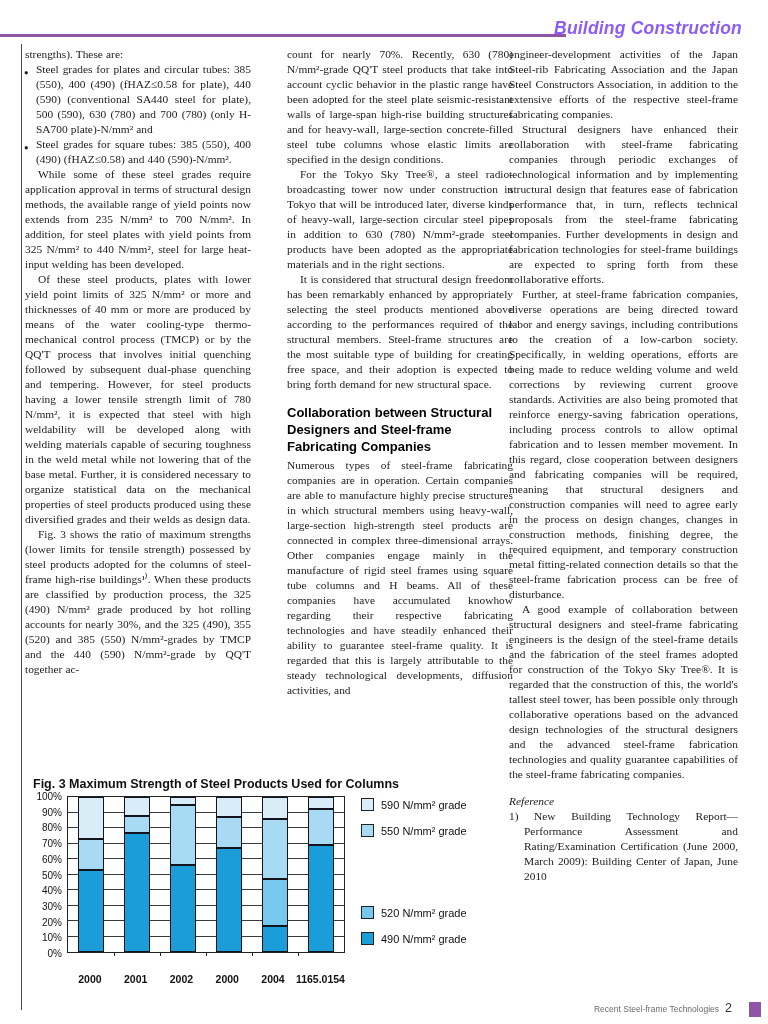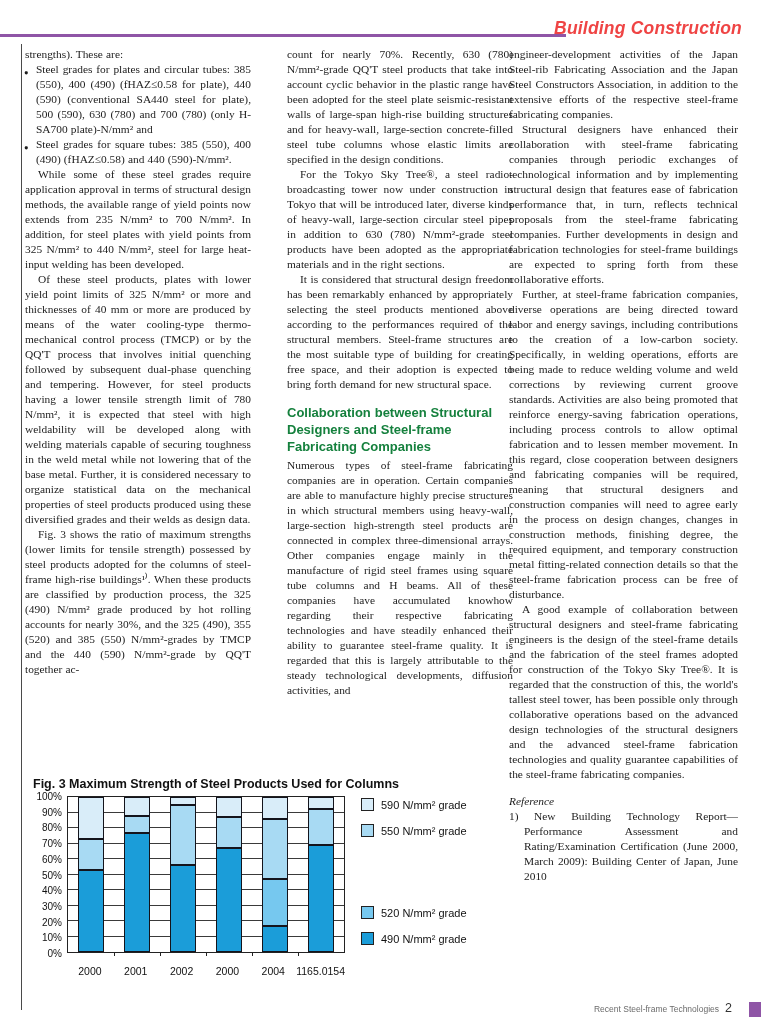--- a/index.html
+++ b/index.html
@@ -3,55 +3,55 @@
 <meta charset="utf-8">
 <style>
   html,body{margin:0;padding:0;}
   body{width:768px;height:1024px;background:#ffffff;position:relative;overflow:hidden;
        font-family:"Liberation Serif", serif;}
   .page{position:absolute;inset:0;background:#fff;}
 
   
   .header-rule{position:absolute;top:34px;left:0;width:566px;height:3px;background:#8F55A6;}
   .header-title{position:absolute;top:18px;right:26px;font-family:"Liberation Sans",sans-serif;
-    font-style:italic;font-weight:bold;font-size:17.5px;color:#ef4444;letter-spacing:.2px;}
+    font-style:italic;font-weight:bold;font-size:17.5px;color:#8b5cf6;letter-spacing:.2px;}
 
   .left-rule{position:absolute;left:21px;top:44px;height:966px;width:1px;background:#4a4a4a;}
 
   
   .col{position:absolute;top:47px;font-size:11.4px;line-height:15px;color:#1c1c1c;
        text-align:justify;word-spacing:.3px;}
   .col-left{left:25px;width:226px;}
   .col-mid{left:287px;width:226px;}
   .col-right{left:509px;width:229px;}
   .col p{margin:0;}
   p.indent{text-indent:13px;}
   p.space-top{margin-top:12px;}
   p.italic{font-style:italic;text-align:left;}
   p.hang{padding-left:15px;text-indent:-15px;}
   p.bullet{padding-left:11px;position:relative;}
   p.bullet::before{content:"●";position:absolute;left:-1px;top:3px;font-size:7.5px;}
   h3.sec-heading{font-family:"Liberation Sans",sans-serif;font-weight:bold;font-size:13px;
-     line-height:17px;margin:12px 0 3px 0;text-align:left;color:#15803d;}
+     line-height:17px;margin:12px 0 3px 0;text-align:left;color:#000000;}
 
   
   .figure{position:absolute;left:33px;top:777px;width:448px;}
   .fig-caption{font-family:"Liberation Sans",sans-serif;font-weight:bold;font-size:12.5px;color:#111;}
   .chart{display:flex;align-items:flex-start;margin-top:5px;}
   .yaxis{width:34px;position:relative;height:157px;flex:none;}
   .ytick{position:absolute;right:5px;font-family:"Liberation Sans",sans-serif;font-size:10px;color:#111;}
   .plot-col{width:278px;flex:none;}
   .plot{position:relative;height:157px;border:1px solid #222;box-sizing:border-box;background:#fff;}
   .gridline{position:absolute;left:0;right:0;height:1px;background:#3a3a3a;}
   .bars{position:absolute;inset:0;display:flex;}
   .slot{flex:1;position:relative;}
   .bar{position:absolute;left:50%;transform:translateX(-50%);width:26px;top:0;bottom:0;}
   .seg{position:absolute;left:0;right:0;border:1px solid #14141c;box-sizing:border-box;}
   .tick{position:absolute;top:100%;width:1px;height:4px;background:#222;}
-  .xlabels{display:flex;margin-top:12px;}
+  .xlabels{display:flex;margin-top:20px;font-weight:bold;}
   .xlab{flex:1;text-align:center;font-family:"Liberation Sans",sans-serif;font-size:10.5px;color:#111;}
   .legend{margin-left:16px;height:176px;display:flex;flex-direction:column;padding:2px 0 14px 0;
           box-sizing:border-box;}
   .legend-item{display:flex;align-items:center;margin-bottom:13px;}
   .legend-spacer{flex:1;}
   .swatch{width:11px;height:11px;border:1px solid #222;margin-right:7px;flex:none;}
   .legend-label{font-family:"Liberation Sans",sans-serif;font-size:11px;color:#111;white-space:nowrap;}
 
   
   .footer{position:absolute;right:36px;bottom:9px;display:flex;align-items:baseline;gap:6px;}

